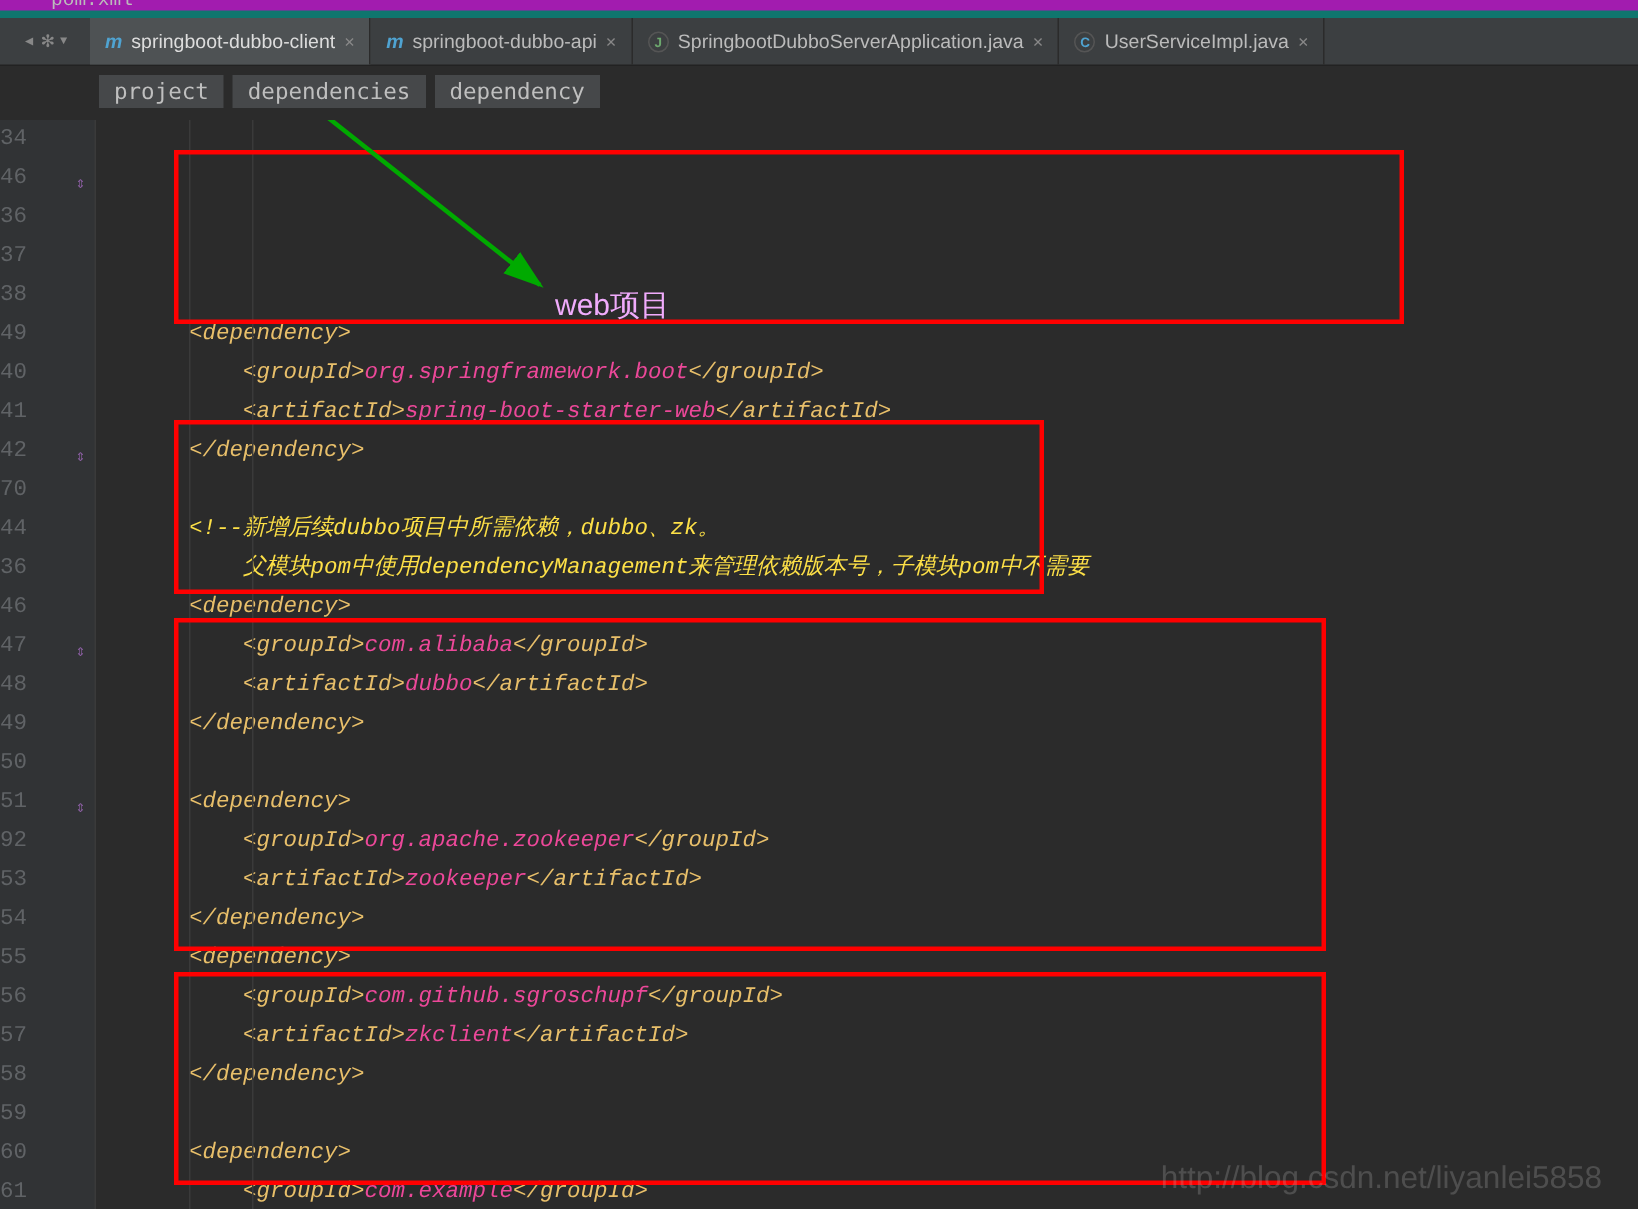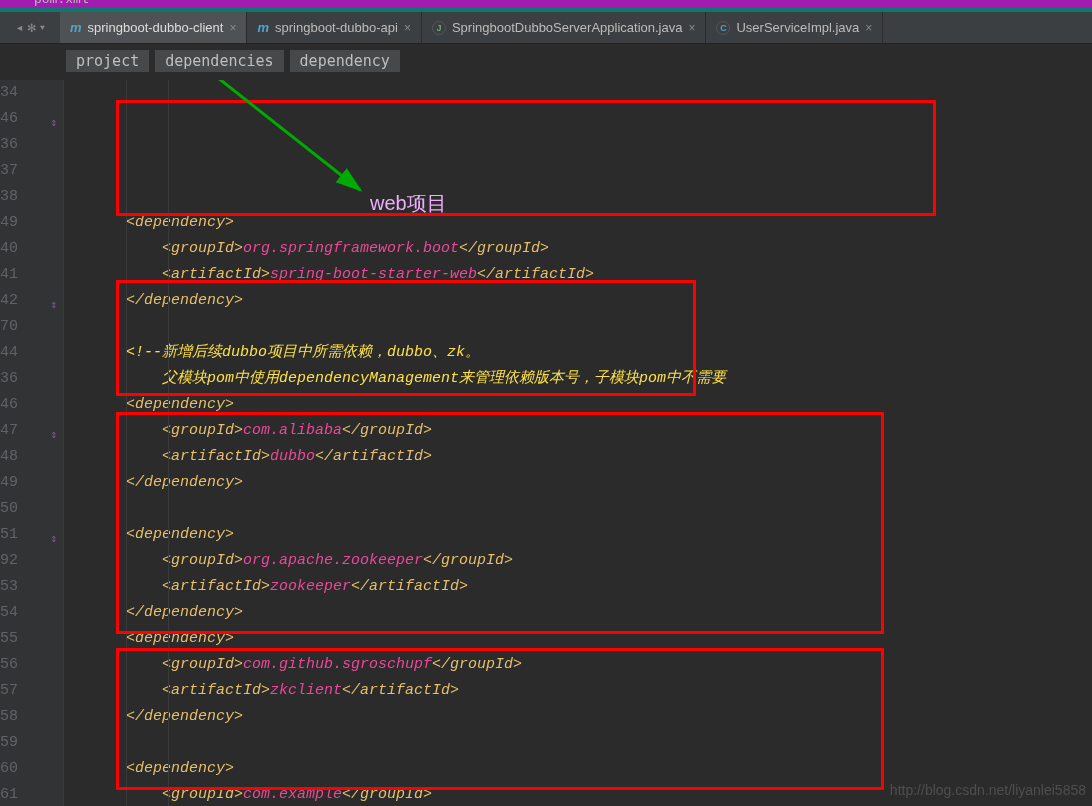--- a/index.html
+++ b/index.html
@@ -170,24 +170,24 @@
   .annot {
     position: absolute;
     color: #f0abfc;
     font-family: "Microsoft YaHei", sans-serif;
     font-size: 20px;
     pointer-events: none;
   }
   .watermark {
     position: absolute;
     bottom: 8px;
-    right: 6px;
+    right: 24px;
     color: rgba(185,185,185,0.25);
     font-family: "Segoe UI", sans-serif;
-    font-size: 14px;
+    font-size: 21px;
     pointer-events: none;
   }
   .guide {
     position: absolute;
     border-left: 1px solid #3a3a3a;
     top: 0;
     bottom: 0;
   }
 </style>
 </head>

